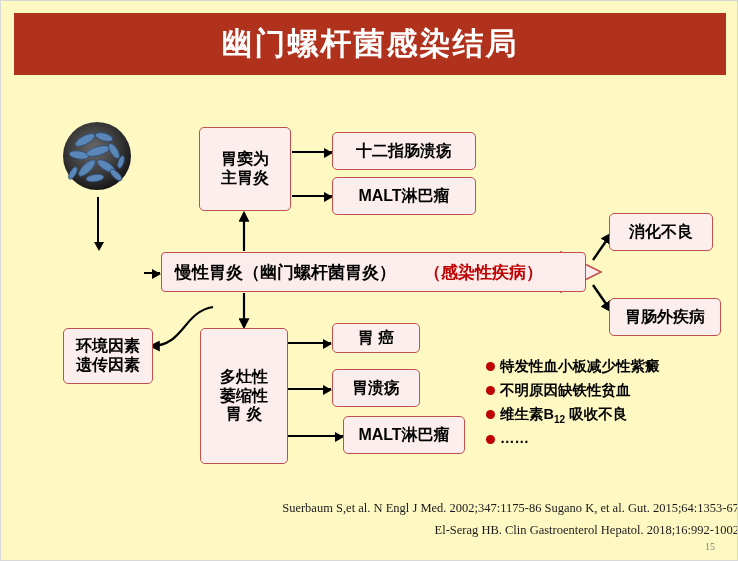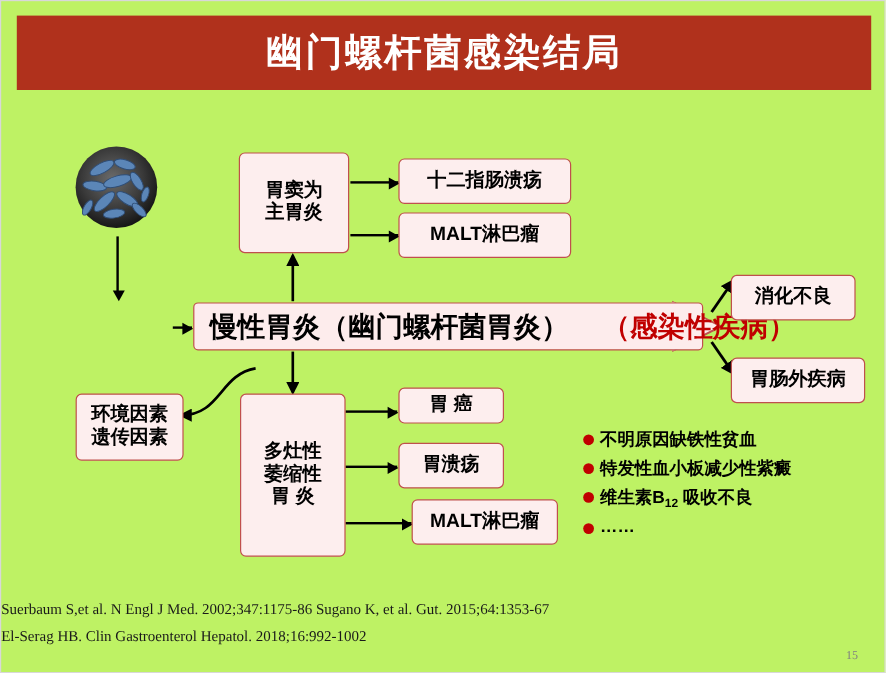--- a/index.html
+++ b/index.html
@@ -7,21 +7,21 @@
     padding: 0;
     background: #ffffff;
   }
   body {
     font-family: "Liberation Sans", sans-serif;
   }
   #slide {
     position: relative;
     width: 738px;
     height: 561px;
-    background: #bef264;
+    background: #fef9c3;
     overflow: hidden;
     border: 1px solid #d8d8d8;
     box-sizing: border-box;
   }
   
   #title-bar {
     position: absolute;
     left: 13px;
     top: 12px;
     width: 712px;
@@ -117,21 +117,21 @@
     border: 1.6px solid #c0504d;
     border-radius: 4px;
   }
   #chronic-text {
     position: absolute;
     left: 14px;
     top: 0;
     height: 40px;
     display: flex;
     align-items: center;
-    font-size: 23px;
+    font-size: 17px;
     font-weight: bold;
     white-space: nowrap;
   }
   #chronic-text .red {
     color: #c00000;
     margin-left: 28px;
   }
   
   #bullets {
     position: absolute;
@@ -159,21 +159,21 @@
   }
   .bullet-row sub {
     font-size: 10px;
   }
   
   #refs {
     position: absolute;
     left: 0;
     top: 497px;
     width: 738px;
-    text-align: left;
+    text-align: right;
     font-family: "Liberation Serif", serif;
     font-size: 12.5px;
     color: #1a1a1a;
     line-height: 1.75;
   }
   #page-num {
     position: absolute;
     right: 22px;
     top: 540px;
     font-size: 10px;
@@ -254,45 +254,45 @@
   <div class="box" style="left:331px; top:176px; width:144px; height:38px;">MALT淋巴瘤</div>
 
   <div id="chronic-banner">
     <div class="pill"></div>
     <div id="chronic-text">
       <span>慢性胃炎（幽门螺杆菌胃炎）</span>
         <span class="red">（感染性疾病）</span>
     </div>
   </div>
 
-  <div class="box" style="left:608px; top:212px; width:104px; height:38px;margin-top:16px;">消化不良</div>
+  <div class="box" style="left:608px; top:212px; width:104px; height:38px;">消化不良</div>
 
   <div class="box" style="left:608px; top:297px; width:112px; height:38px;">胃肠外疾病</div>
 
   <div class="box" style="left:62px; top:327px; width:90px; height:56px; white-space:pre-line;">环境因素
 遗传因素</div>
 
   <div class="box" style="left:199px; top:327px; width:88px; height:136px; white-space:pre-line;">多灶性
 萎缩性
 胃 炎</div>
 
   <div class="box" style="left:331px; top:322px; width:88px; height:30px;">胃 癌</div>
 
   <div class="box" style="left:331px; top:368px; width:88px; height:38px;">胃溃疡</div>
 
   <div class="box" style="left:342px; top:415px; width:122px; height:38px;">MALT淋巴瘤</div>
 
   <div id="bullets">
     <div class="bullet-row">
       <span class="bullet-dot"></span>
-      <span>不明原因缺铁性贫血</span>
+      <span>特发性血小板减少性紫癜</span>
     </div>
     <div class="bullet-row">
       <span class="bullet-dot"></span>
-      <span>特发性血小板减少性紫癜</span>
+      <span>不明原因缺铁性贫血</span>
     </div>
     <div class="bullet-row">
       <span class="bullet-dot"></span>
       <span>维生素B<sub>12</sub> 吸收不良</span>
     </div>
     <div class="bullet-row">
       <span class="bullet-dot"></span>
       <span>……</span>
     </div>
   </div>

